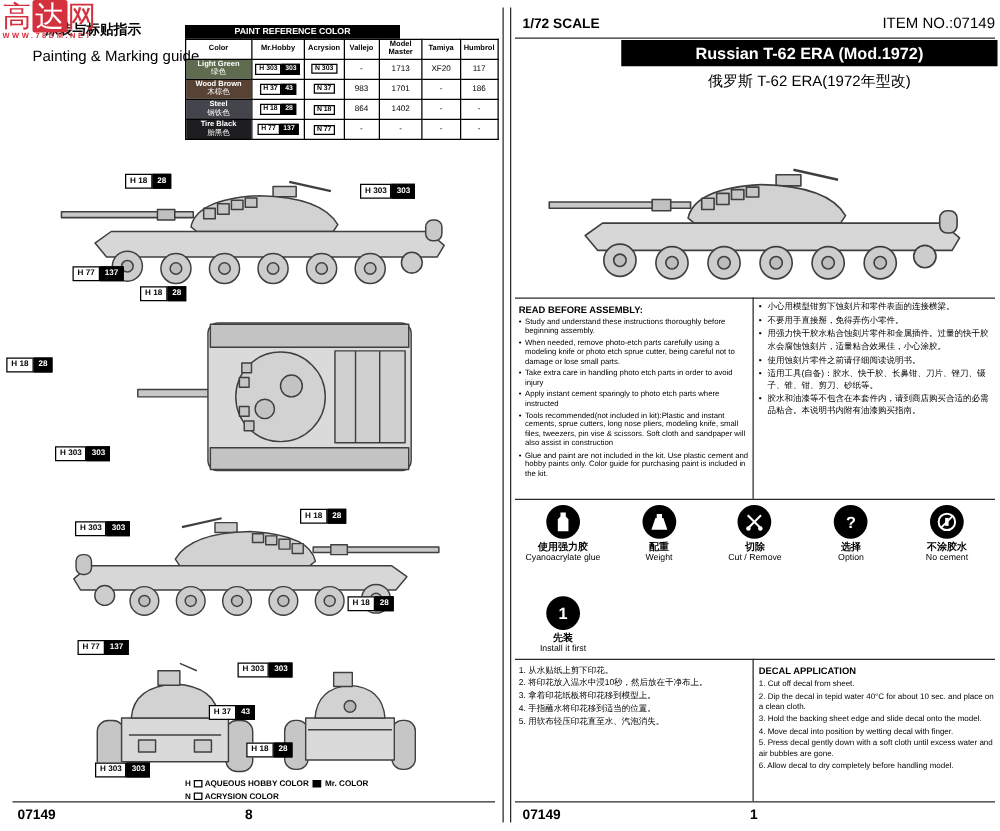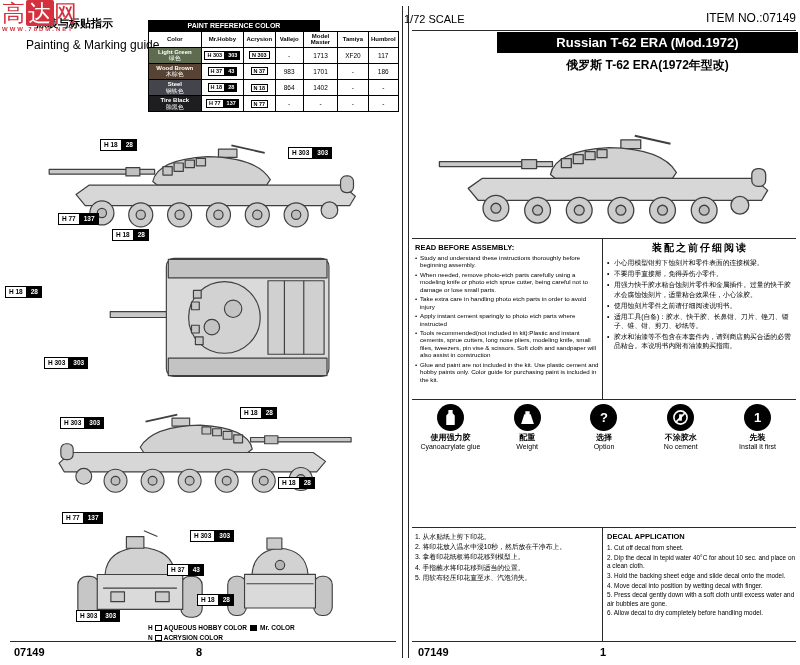--- a/index.html
+++ b/index.html
@@ -30,24 +30,24 @@
 
 .callout{position:absolute;display:inline-flex;z-index:4}
 .callout .h{border:1px solid #000;background:#fff;padding:1px 3px;font-size:6.5px;font-weight:bold;line-height:8px}
 .callout .c{border:1px solid #000;background:#000;color:#fff;padding:1px 3px;font-size:6.5px;font-weight:bold;line-height:8px}
 
 .legend{position:absolute;left:148px;top:623px;font-size:6.5px;font-weight:bold;line-height:1.5}
 .box-open{display:inline-block;width:7px;height:6px;border:1px solid #000;vertical-align:middle;margin:0 2px}
 .box-solid{display:inline-block;width:7px;height:6px;background:#000;vertical-align:middle;margin:0 3px}
 .footer-text{position:absolute;font-size:11px;font-weight:bold}
 
-.scale-label{position:absolute;left:404px;top:13px;font-size:11px;font-weight:normal}
+.scale-label{position:absolute;left:418px;top:13px;font-size:11px;font-weight:bold}
 .itemno-label{position:absolute;right:4px;top:11px;font-size:12px;font-weight:normal}
 .title-bar{position:absolute;left:497px;top:32px;width:301px;height:21px;background:#000;color:#fff;display:flex;align-items:center;justify-content:center;font-size:13px;font-weight:bold}
-.title-cn{position:absolute;left:497px;top:57px;width:301px;text-align:center;font-size:12px;font-weight:bold}
+.title-cn{position:absolute;left:497px;top:57px;width:301px;text-align:center;font-size:12px;font-weight:normal}
 
 .rb-en{position:absolute;left:415px;top:243px;width:184px}
 .rb-en h3{font-size:7.5px;margin-bottom:2px}
 .rb-en ul,.rb-cn ul{list-style:none}
 .rb-en li{font-size:6.2px;line-height:1.2;margin-bottom:2px;padding-left:5px;position:relative}
 .rb-en li::before,.rb-cn li::before{content:"•";position:absolute;left:0}
 .rb-cn{position:absolute;left:607px;top:241px;width:186px}
 .rb-cn h3{font-size:10px;text-align:center;margin-bottom:3px;letter-spacing:2px}
 .rb-cn li{font-size:6.8px;line-height:1.35;margin-bottom:2px;padding-left:7px;position:relative}
 
@@ -351,21 +351,20 @@
         <li>Study and understand these instructions thoroughly before beginning assembly.</li>
         <li>When needed, remove photo-etch parts carefully using a modeling knife or photo etch sprue cutter, being careful not to damage or lose small parts.</li>
         <li>Take extra care in handling photo etch parts in order to avoid injury</li>
         <li>Apply instant cement sparingly to photo etch parts where instructed</li>
         <li>Tools recommended(not included in kit):Plastic and instant cements, sprue cutters, long nose pliers, modeling knife, small files, tweezers, pin vise &amp; scissors. Soft cloth and sandpaper will also assist in construction</li>
         <li>Glue and paint are not included in the kit. Use plastic cement and hobby paints only. Color guide for purchasing paint is included in the kit.</li>
       </ul>
     </div>
 
     <div class="rb-cn">
-      <h3>装配之前仔细阅读</h3>
       <ul>
         <li>小心用模型钳剪下蚀刻片和零件表面的连接横梁。</li>
         <li>不要用手直接掰，免得弄伤小零件。</li>
         <li>用强力快干胶水粘合蚀刻片零件和金属插件。过量的快干胶水会腐蚀蚀刻片，适量粘合效果佳，小心涂胶。</li>
         <li>使用蚀刻片零件之前请仔细阅读说明书。</li>
         <li>适用工具(自备)：胶水、快干胶、长鼻钳、刀片、锉刀、镊子、锥、钳、剪刀、砂纸等。</li>
         <li>胶水和油漆等不包含在本套件内，请到商店购买合适的必需品粘合。本说明书内附有油漆购买指南。</li>
       </ul>
     </div>
 
@@ -384,20 +383,31 @@
         <div class="icon-circle">
             <svg viewBox="0 0 16 16" width="17" height="17">
               <path d="M6 2h4v3H6z M5 5h6l3 9H2z" fill="#fff"></path>
             </svg>
           </div>
         <div class="icon-cn">配重</div>
         <div class="icon-en">Weight</div>
       </div>
       <div class="icon-cell">
         <div class="icon-circle">
+            <svg viewBox="0 0 16 16" width="17" height="17">
+              <path d="M3 3l10 10M13 3L3 13" stroke="#fff" stroke-width="1.6" fill="none"></path>
+              <circle cx="3.5" cy="13" r="1.7" fill="#fff"></circle>
+              <circle cx="12.5" cy="13" r="1.7" fill="#fff"></circle>
+            </svg>
+          </div>
+        <div class="icon-cn">切除</div>
+        <div class="icon-en">Cut / Remove</div>
+      </div>
+      <div class="icon-cell">
+        <div class="icon-circle">
             <span>?</span>
           </div>
         <div class="icon-cn">选择</div>
         <div class="icon-en">Option</div>
       </div>
       <div class="icon-cell">
         <div class="icon-circle">
             <svg viewBox="0 0 16 16" width="17" height="17">
               <circle cx="8" cy="8" r="6.2" fill="none" stroke="#fff" stroke-width="1.5"></circle>
               <rect x="6.7" y="5" width="2.6" height="6" fill="#fff"></rect>

